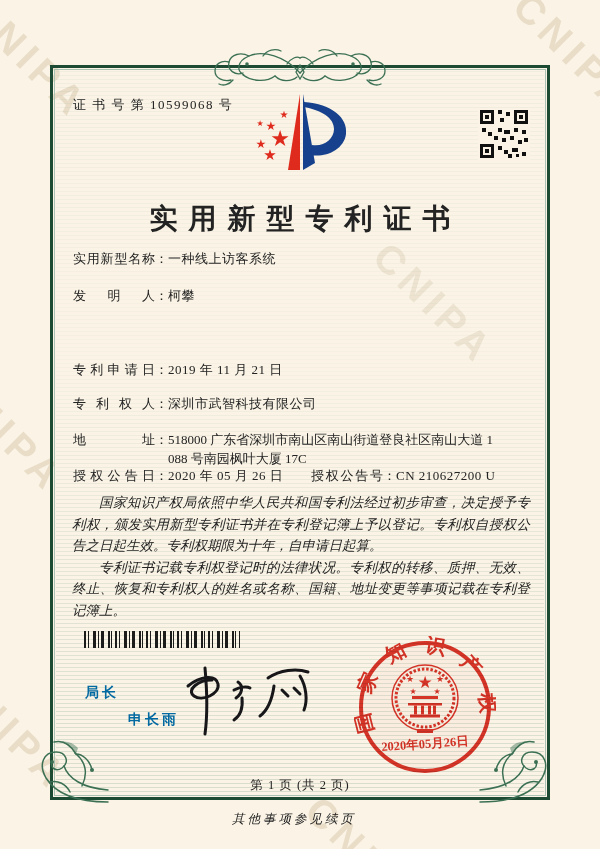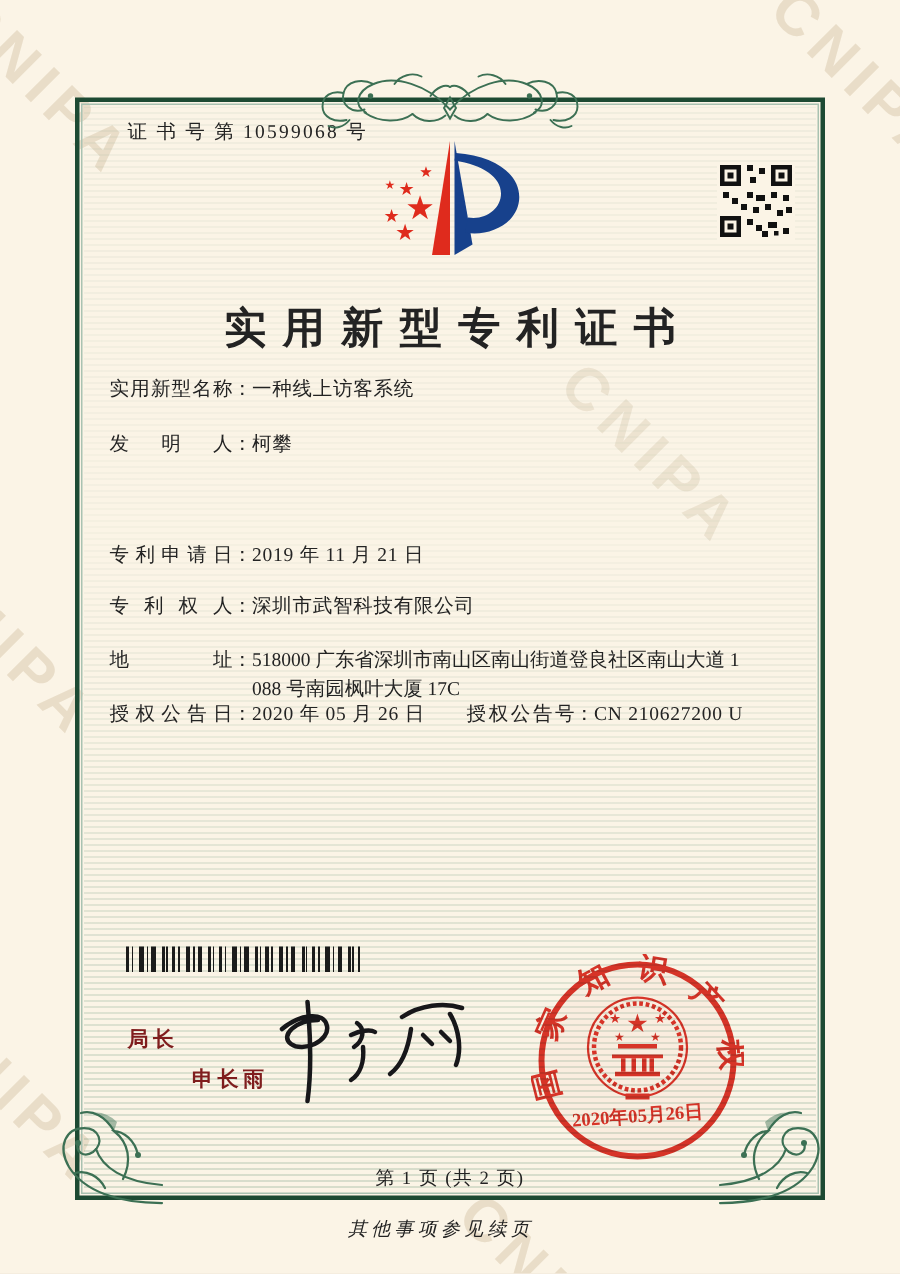--- a/index.html
+++ b/index.html
@@ -33,21 +33,21 @@
     content:""; position:absolute; inset:3px;
     background:repeating-linear-gradient(180deg, rgba(86,138,108,0.35) 0 1px, transparent 1px 4px);
     -webkit-mask-image:linear-gradient(180deg, rgba(0,0,0,0.18) 0%, rgba(0,0,0,0.10) 40%, rgba(0,0,0,0.40) 70%, rgba(0,0,0,0.62) 100%);
     mask-image:linear-gradient(180deg, rgba(0,0,0,0.18) 0%, rgba(0,0,0,0.10) 40%, rgba(0,0,0,0.40) 70%, rgba(0,0,0,0.62) 100%);
   }
   .ornament { position:absolute; z-index:3; }
   .orn-top { left:203px; top:42px; }
   .orn-bl  { left:30px;  top:722px; }
   .orn-br  { left:478px; top:722px; transform:scaleX(-1); }
   
-  .cert-no { position:absolute; left:73px; top:79px; font-size:13px; letter-spacing:1.5px; z-index:2;margin-left:12px; }
+  .cert-no { position:absolute; left:73px; top:96px; font-size:13px; letter-spacing:1.5px; z-index:2; }
   .logo { position:absolute; left:240px; top:90px; z-index:2; }
   .qr   { position:absolute; left:478px; top:108px; z-index:2; }
   .title {
     position:absolute; left:0; right:0; top:180px; text-align:center;
     font-size:28px; font-weight:bold; letter-spacing:11px; text-indent:11px; z-index:2;margin-top:20px;
   }
   
   .row { position:absolute; left:73px; right:58px; font-size:13px; z-index:2; line-height:19px; }
   .r1{top:249px;} .r2{top:286px;} .r3{top:321px;} .r4{top:360px;} .r5{top:394px;}
   .r6{top:430px;} .r7{top:466px;}
@@ -75,21 +75,21 @@
         #1b1b1b 4px 5px, transparent 5px 9px,
         #1b1b1b 9px 12px, transparent 12px 14px,
         #1b1b1b 14px 15px, transparent 15px 17px,
         #1b1b1b 17px 20px, transparent 20px 24px,
         #1b1b1b 24px 26px, transparent 26px 27px,
         #1b1b1b 27px 28px, transparent 28px 31px);
   }
   .director-title, .director-name {
     position:absolute; left:85px; z-index:2;
     font-family:"Liberation Sans","DejaVu Sans",sans-serif;
-    font-weight:bold; font-size:14px; letter-spacing:3px; color:#7f1d1d;
+    font-weight:bold; font-size:14px; letter-spacing:3px; color:#0369a1;
   }
   .director-title{ top:684px; } .director-name{ top:711px;margin-left:43px; }
   .signature { position:absolute; left:150px; top:660px; z-index:4; }
   .seal { position:absolute; left:354px; top:636px; z-index:5; mix-blend-mode:multiply; opacity:0.93; }
   .pagenum {
     position:absolute; left:0; right:0; top:777px; text-align:center;
     font-size:12.5px; letter-spacing:1px; z-index:2;
   }
   .note {
     position:absolute; left:0; right:12px; top:811px; text-align:center;
@@ -223,20 +223,24 @@
   <div class="row r6">
     <span class="flabel">地址</span><span class="colon">：</span><span class="addr-lines"><span>518000 广东省深圳市南山区南山街道登良社区南山大道 1</span><br><span>088 号南园枫叶大厦 17C</span></span>
   </div>
   <div class="row r7">
     <span class="flabel">授权公告日</span><span class="colon">：</span><span class="fvalue">2020 年 05 月 26 日</span>
     <span class="pair2">
       <span class="flabel">授权公告号</span><span class="colon">：</span><span class="fvalue">CN 210627200 U</span>
     </span>
   </div>
 
+  <div class="statement">
+    <p>国家知识产权局依照中华人民共和国专利法经过初步审查，决定授予专利权，颁发实用新型专利证书并在专利登记簿上予以登记。专利权自授权公告之日起生效。专利权期限为十年，自申请日起算。</p>
+    <p>专利证书记载专利权登记时的法律状况。专利权的转移、质押、无效、终止、恢复和专利权人的姓名或名称、国籍、地址变更等事项记载在专利登记簿上。</p>
+  </div>
 
   <div class="barcode"></div>
 
   <div class="director-title">局长</div>
   <div class="director-name">申长雨</div>
 
   <svg class="signature" width="175" height="88" viewBox="0 0 175 88">
     <g fill="none" stroke="#17171a" stroke-width="3" stroke-linecap="round" stroke-linejoin="round">
       <path d="M38,26 C50,16 66,14 68,24 C70,34 52,42 44,36 C36,30 48,20 62,20"></path>
       <path d="M55,8 C57,30 58,52 55,74"></path>

